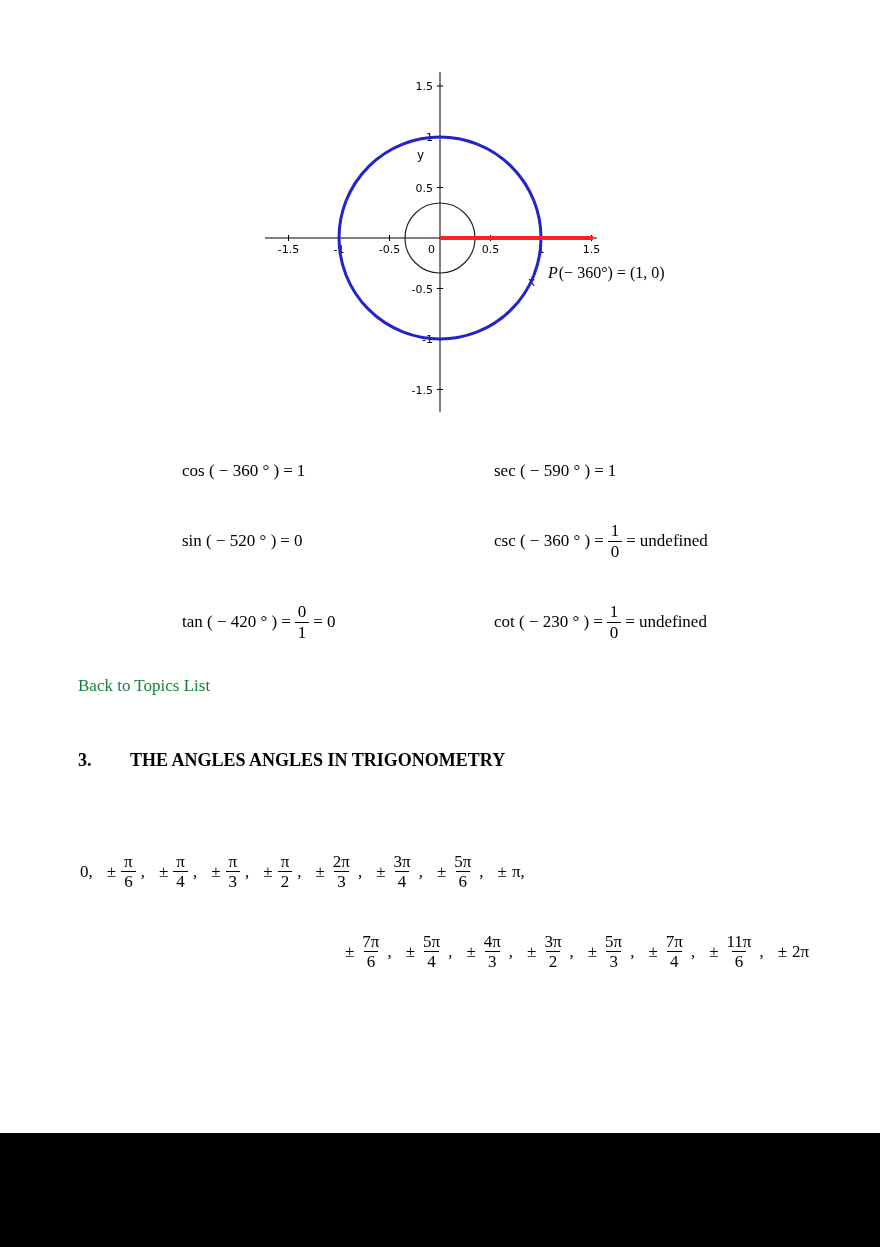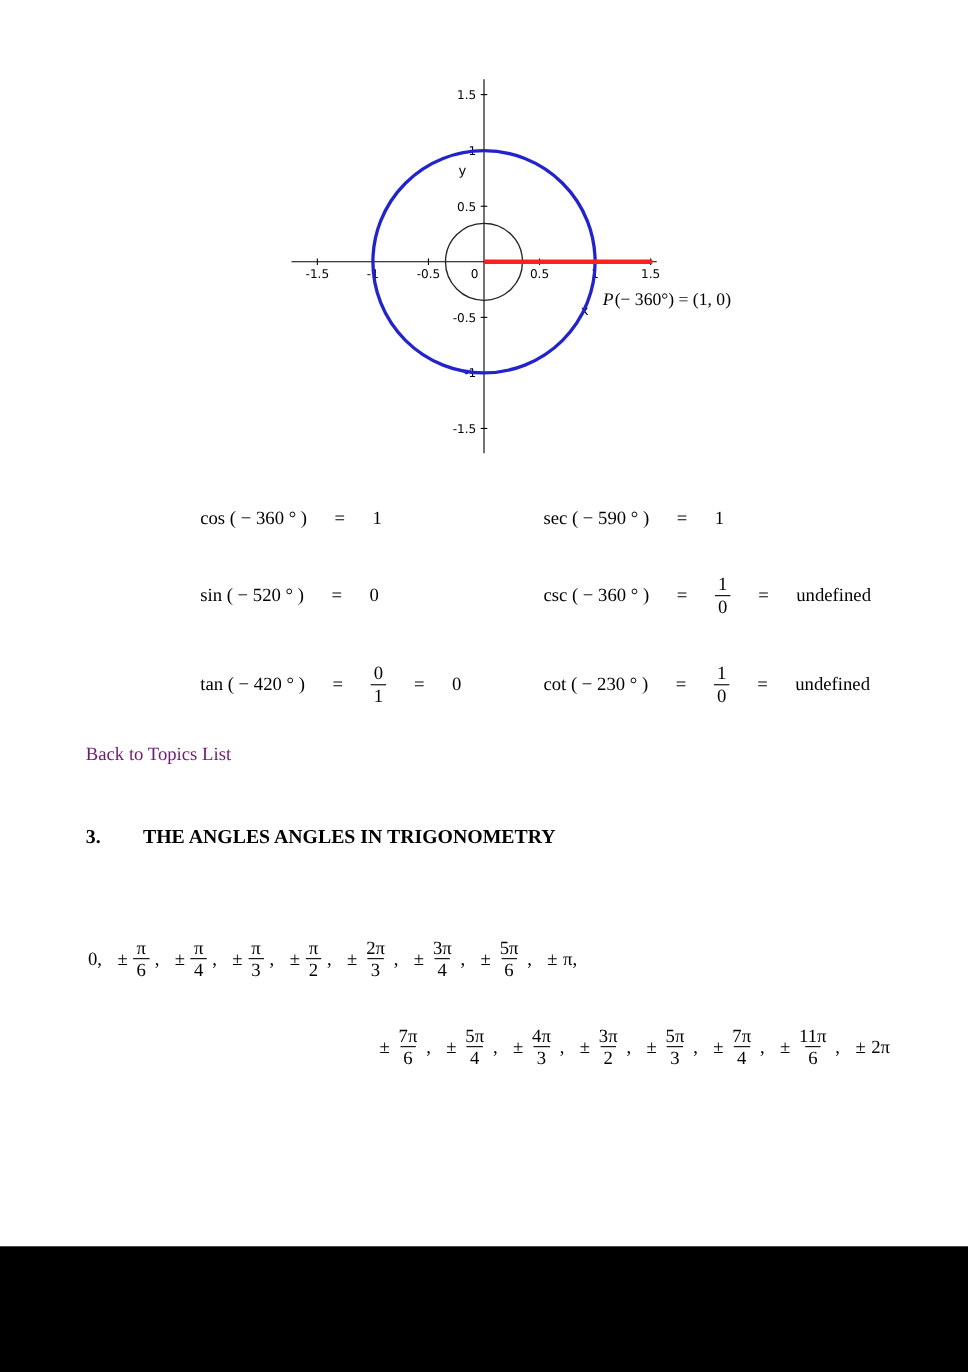--- a/index.html
+++ b/index.html
@@ -24,30 +24,30 @@
   }
   .pointlabel .pl-p { font-style:italic; padding-right:1px; }
 
   
   .equations {
     position:absolute; left:182px; top:442px;
     display:grid; grid-template-columns:312px auto;
     grid-template-rows:58px 82px 80px;
     align-items:center; font-size:17px;
   }
-  .eq { display:flex; align-items:center; gap:25px; white-space:nowrap; }
+  .eq { display:flex; align-items:center; gap:4px; white-space:nowrap; }
 
   .frac { display:inline-flex; flex-direction:column; align-items:center; line-height:1.12; }
   .frac .num, .frac .den { padding:0 3px; text-align:center; }
   .frac .den { border-top:1.4px solid #000; }
 
   
   .topics-link {
     position:absolute; left:78px; top:676px;
-    font-size:17px; color:#701a75; text-decoration:none; cursor:pointer;text-align:right;
+    font-size:17px; color:#15803d; text-decoration:none; cursor:pointer;text-align:right;
   }
   .section-heading {
     position:absolute; left:78px; top:750px;
     font-size:18px; font-weight:bold; display:flex;
   }
   .section-heading .sec-num { width:52px; }
   .intro { position:absolute; left:78px; top:800px; font-size:17px; }
 
   
   .mathline {

